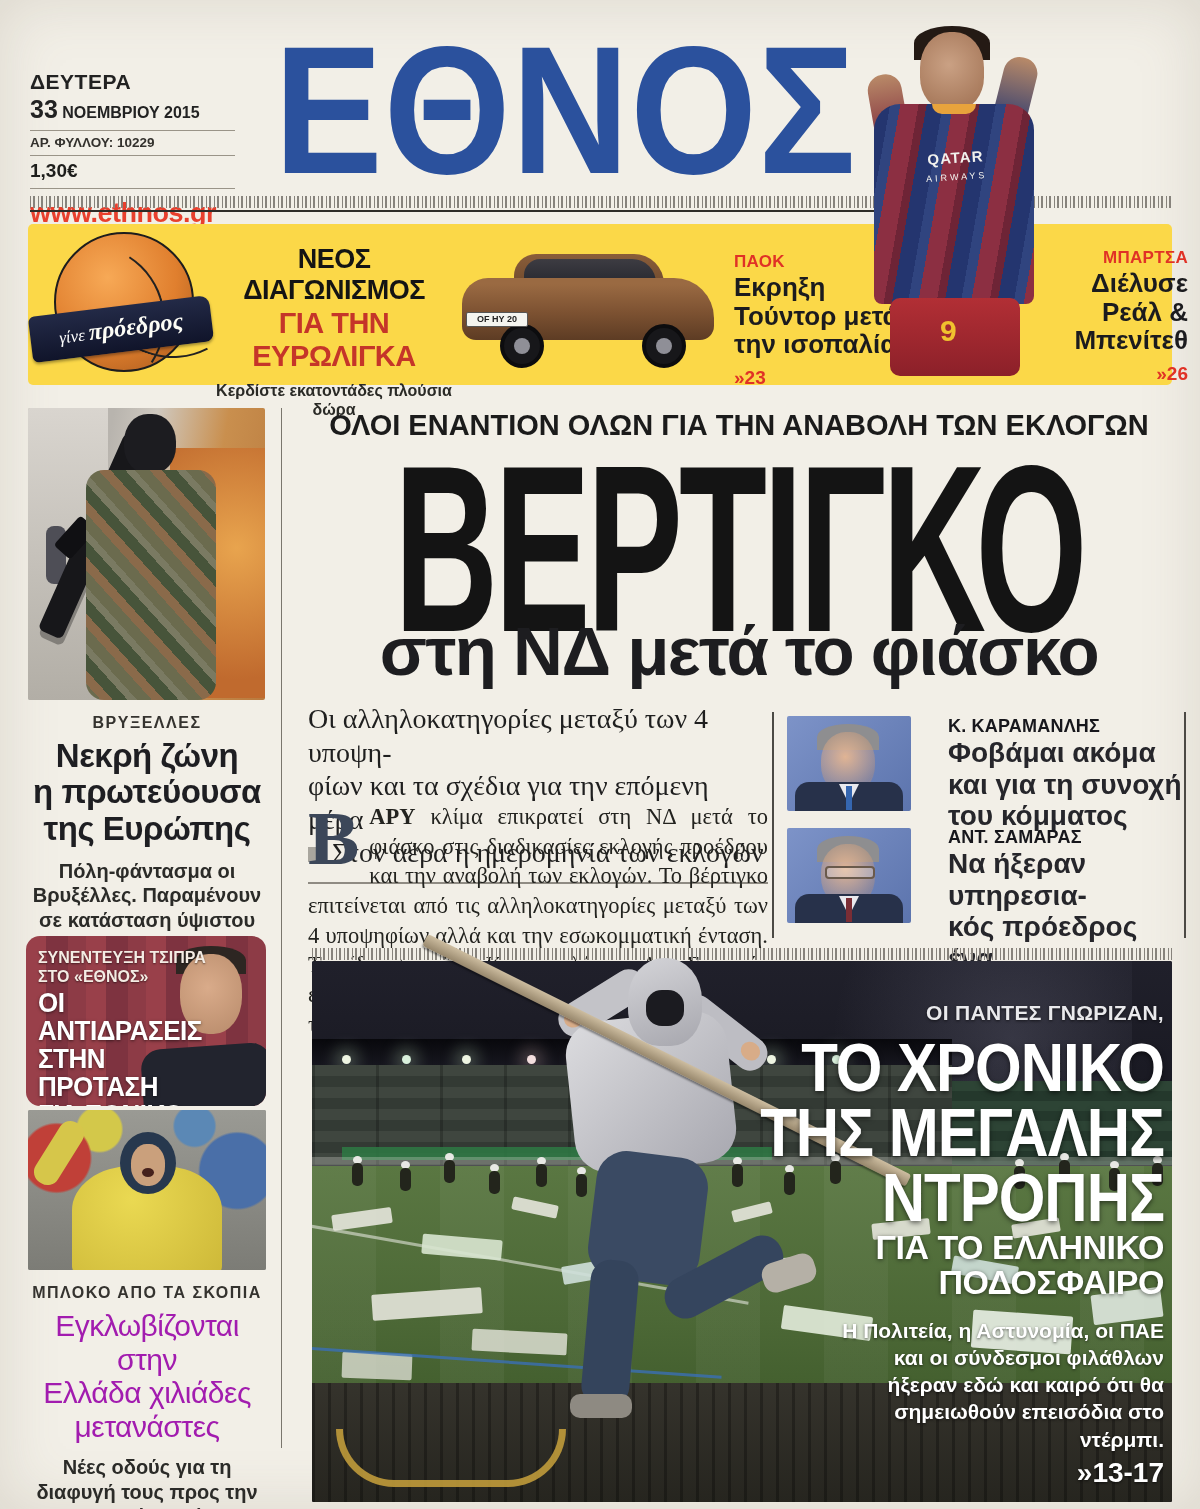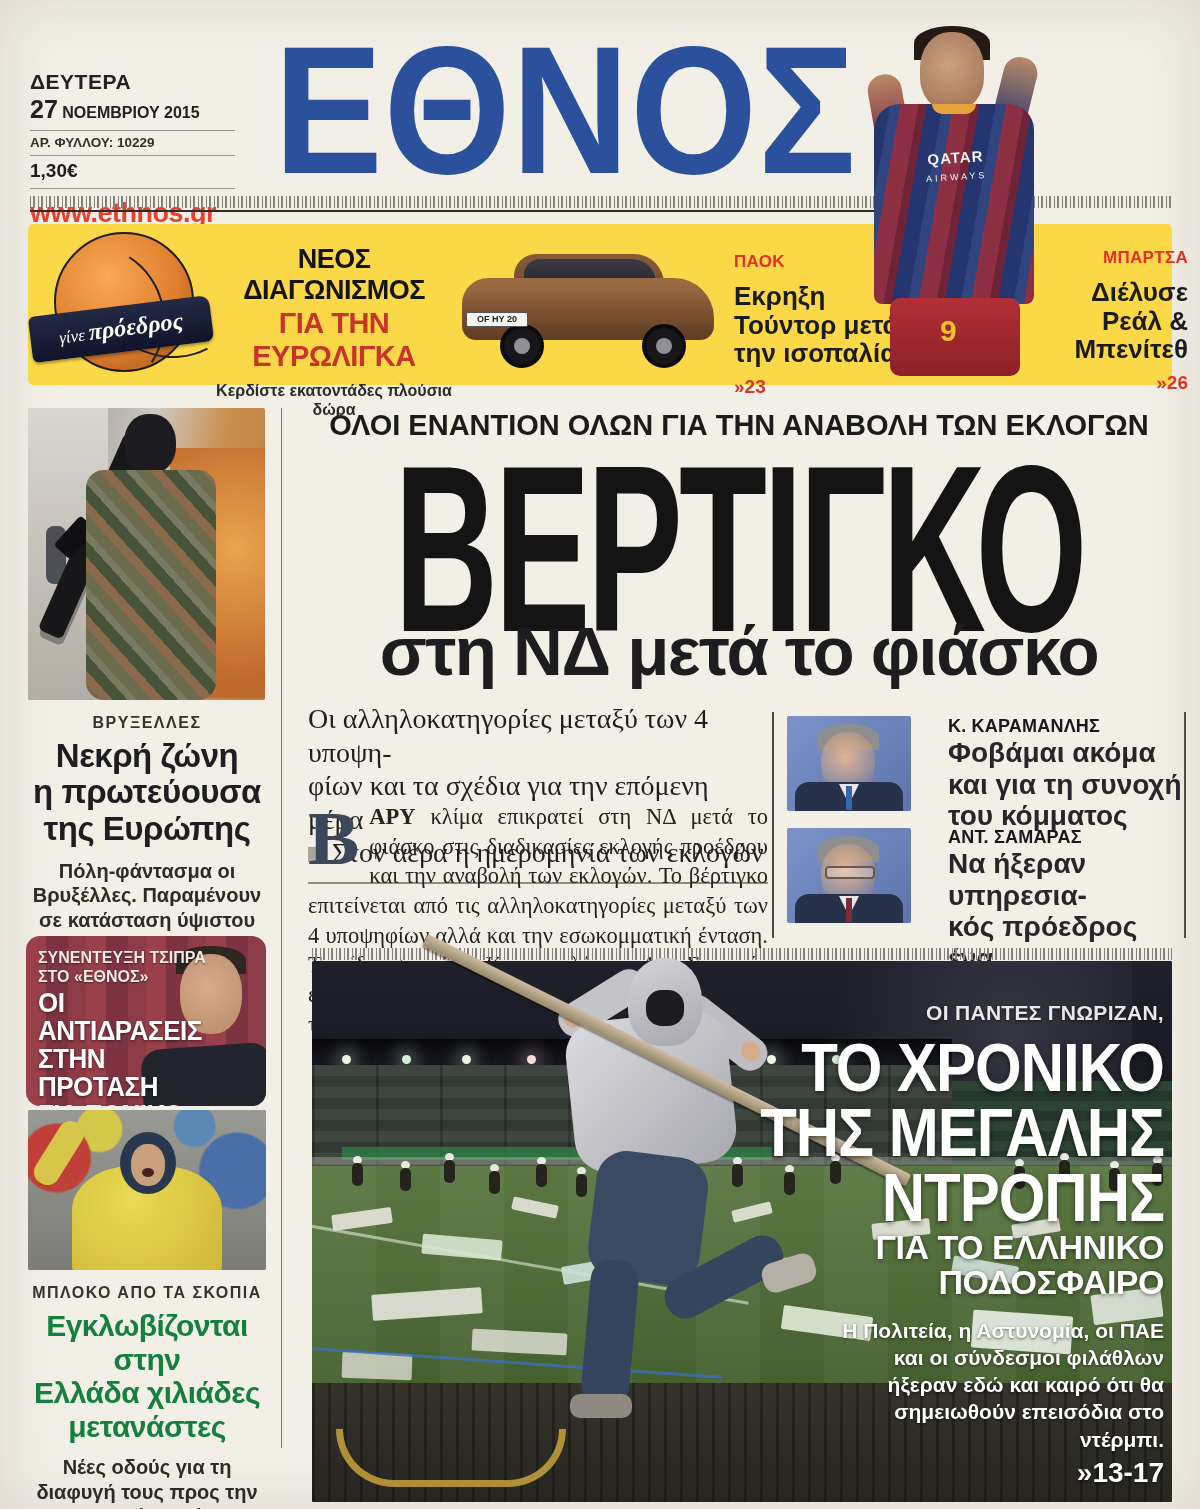--- a/index.html
+++ b/index.html
@@ -52,21 +52,21 @@
   .car-glass{position:absolute;left:68px;top:9px;width:132px;height:30px;border-radius:16px 24px 0 0;
              background:linear-gradient(180deg,#3d3c42,#23242c);}
   .wheel{position:absolute;top:74px;width:44px;height:44px;border-radius:50%;background:#17171a;
          border:4px solid #0c0c0e;}
   .wheel::after{content:"";position:absolute;left:10px;top:10px;width:16px;height:16px;border-radius:50%;background:#8f8f97;}
   .wh1{left:44px;} .wh2{left:186px;}
   .plate{position:absolute;left:10px;top:62px;width:62px;height:15px;background:#f4f4ef;border:1px solid #555;
          font-size:9px;font-weight:700;text-align:center;line-height:13px;color:#222;border-radius:2px;}
   .paok-block{left:706px;top:28px;width:168px;}
   .kick-red{font-size:17px;font-weight:900;color:#e03226;letter-spacing:.3px;}
-  .paok-block .hl,.barca-block .hl{font-size:26px;font-weight:700;color:#1b1b1e;line-height:1.1;margin-top:10px;}
+  .paok-block .hl,.barca-block .hl{font-size:26px;font-weight:700;color:#1b1b1e;line-height:1.1;margin-top:1px;}
   .pageref-red{font-size:19px;font-weight:900;color:#e03226;margin-top:8px;}
   .barca-block{left:1030px;top:24px;width:130px;text-align:right;}
 
   
   .suarez{left:856px;top:30px;width:198px;height:356px;z-index:5;}
   .su-head{position:absolute;left:64px;top:2px;width:64px;height:78px;border-radius:46% 46% 42% 42%;
            background:radial-gradient(circle at 45% 42%,#caa184,#a87a5c 75%);}
   .su-hair{position:absolute;left:58px;top:-4px;width:76px;height:34px;border-radius:50% 50% 0 0;background:#241a14;}
   .su-shirt{position:absolute;left:18px;top:74px;width:160px;height:200px;border-radius:26px 26px 8px 8px;
             background:repeating-linear-gradient(100deg,#24356f 0 16px,#30447f 16px 26px,#8c2f42 26px 44px,#6e2436 44px 52px);}
@@ -155,21 +155,21 @@
       radial-gradient(circle at 30% 12%,#d3c84a 0 10%,transparent 11%),
       radial-gradient(circle at 70% 10%,#5b88b5 0 9%,transparent 10%),
       linear-gradient(180deg,#9a9a94,#7c7c76);}
   .mg-poncho{position:absolute;left:44px;top:56px;width:150px;height:110px;border-radius:40% 40% 10px 10px;
              background:radial-gradient(circle at 40% 30%,#ead952,#cdb838);}
   .mg-hood{position:absolute;left:92px;top:22px;width:56px;height:62px;border-radius:50%;background:#27384e;}
   .mg-face{position:absolute;left:103px;top:34px;width:34px;height:42px;border-radius:46%;background:#caa07c;}
   .mg-mouth{position:absolute;left:114px;top:58px;width:12px;height:9px;border-radius:50%;background:#45211c;}
   .mg-arm{position:absolute;left:18px;top:8px;width:26px;height:70px;border-radius:12px;background:#d6c64a;transform:rotate(32deg);}
   .sa-migrants{top:1284px;}
-  .sa-hl2{font-size:30px;font-weight:700;color:#15803d;line-height:1.12;margin-top:7px;letter-spacing:-.5px;}
+  .sa-hl2{font-size:30px;font-weight:400;color:#a21caf;line-height:1.12;margin-top:7px;letter-spacing:-.5px;}
 
   
   .bc-photo{left:312px;top:948px;width:860px;}
   .photo{left:312px;top:961px;width:860px;height:541px;overflow:hidden;border-radius:2px;background:#15151d;}
   .sky{position:absolute;inset:0;background:linear-gradient(180deg,#20202b,#101016 55%,#0d0d12);}
   .smoke{position:absolute;right:40px;top:0;width:300px;height:260px;background:radial-gradient(circle at 60% 30%,rgba(150,150,175,.22),transparent 70%);}
   .roof{position:absolute;left:0;top:78px;width:640px;height:26px;background:linear-gradient(180deg,#08080c,#16161e);}
   .gable{position:absolute;left:240px;top:48px;width:120px;height:34px;background:#1c1c24;clip-path:polygon(0 100%,50% 0,100% 100%);}
   .lamp{position:absolute;top:94px;width:9px;height:9px;border-radius:50%;background:#eef5e2;
         box-shadow:0 0 16px 7px rgba(210,245,205,.28);}
@@ -221,21 +221,21 @@
   .ov-page{font-size:28px;font-weight:900;margin-top:4px;text-shadow:0 1px 3px rgba(0,0,0,.6);}
 </style>
 </head>
 <body>
 
 <div id="page" data-name="newspaper-front-page">
 
   <div class="abs dateblock" data-name="issue-info-block">
     <div class="day" data-name="weekday">ΔΕΥΤΕΡΑ</div>
     <div class="dateline" data-name="date">
-      <span class="num" data-name="date-number">27</span>
+      <span class="num" data-name="date-number">33</span>
       <span class="rest" data-name="date-month-year">ΝΟΕΜΒΡΙΟΥ 2015</span>
     </div>
     <div class="issue" data-name="issue-number">ΑΡ. ΦΥΛΛΟΥ: 10229</div>
     <div class="price" data-name="price">1,30€</div>
     <div class="site" data-name="website-url">www.ethnos.gr</div>
   </div>
   <div class="abs masthead" data-name="masthead-logo">ΕΘΝΟΣ</div>
   <div class="abs barcode bc-top" data-name="halftone-strip"></div>
   <div class="abs bc-rule" data-name="header-rule"></div>
 

